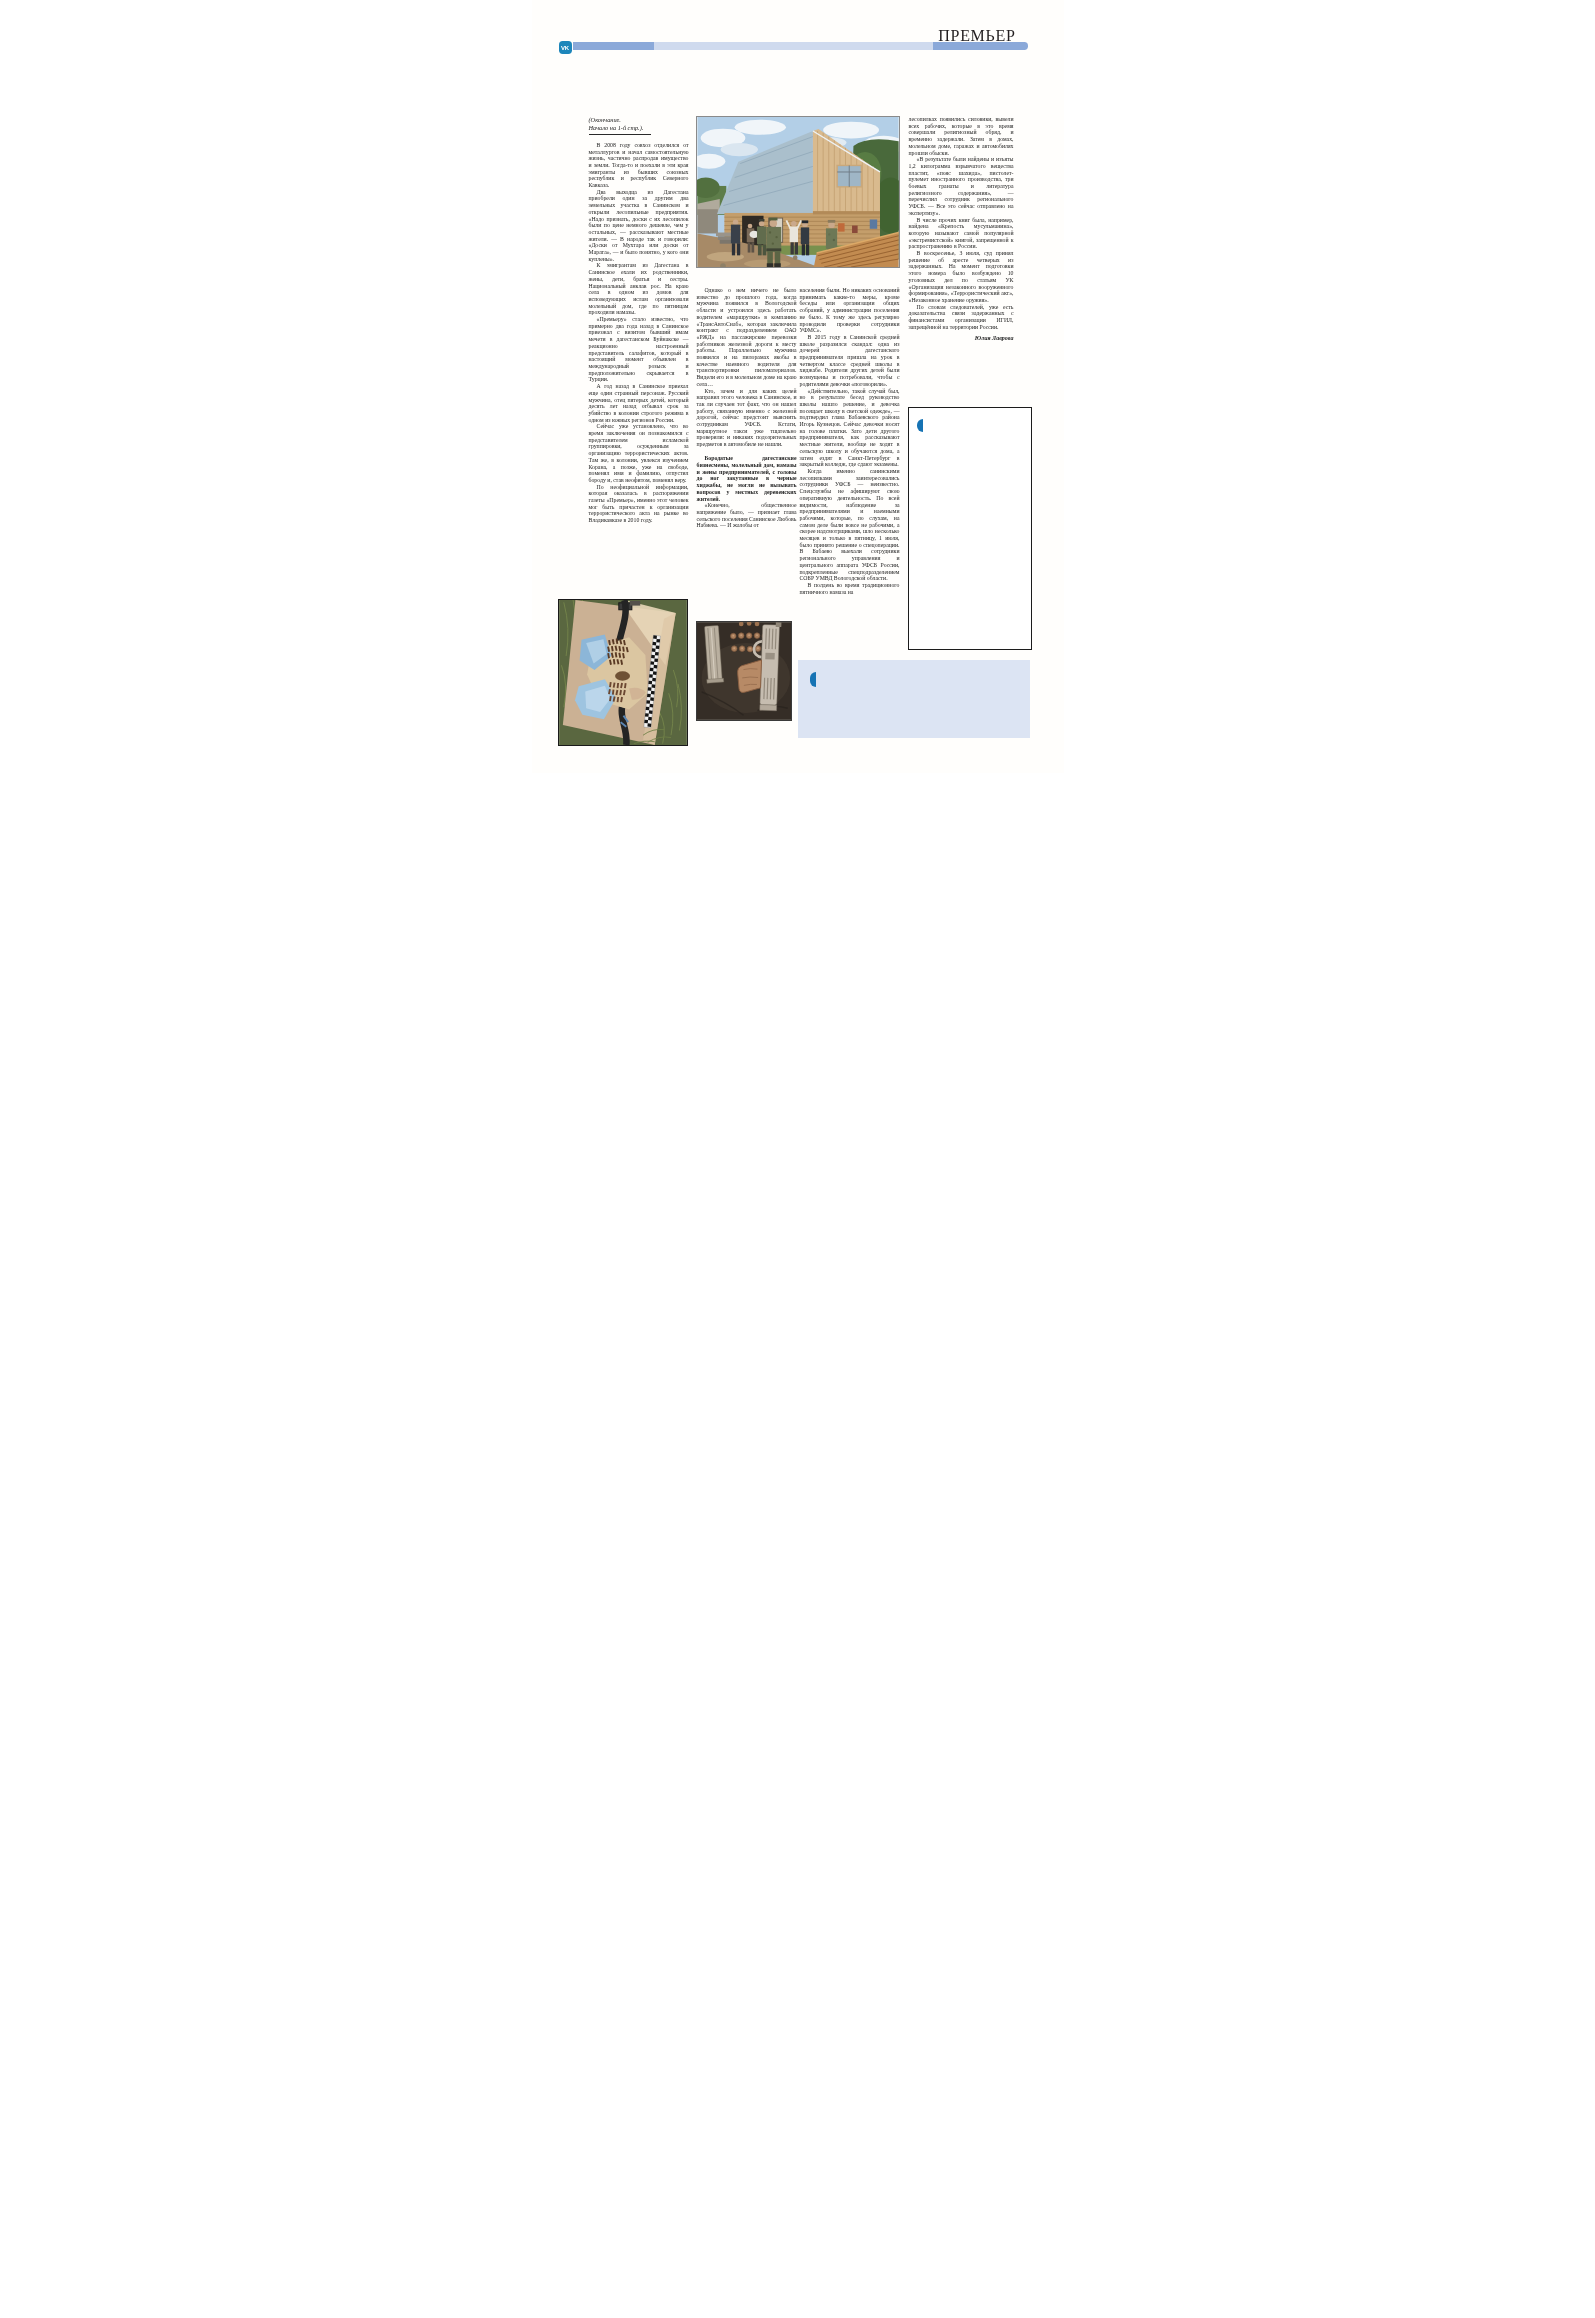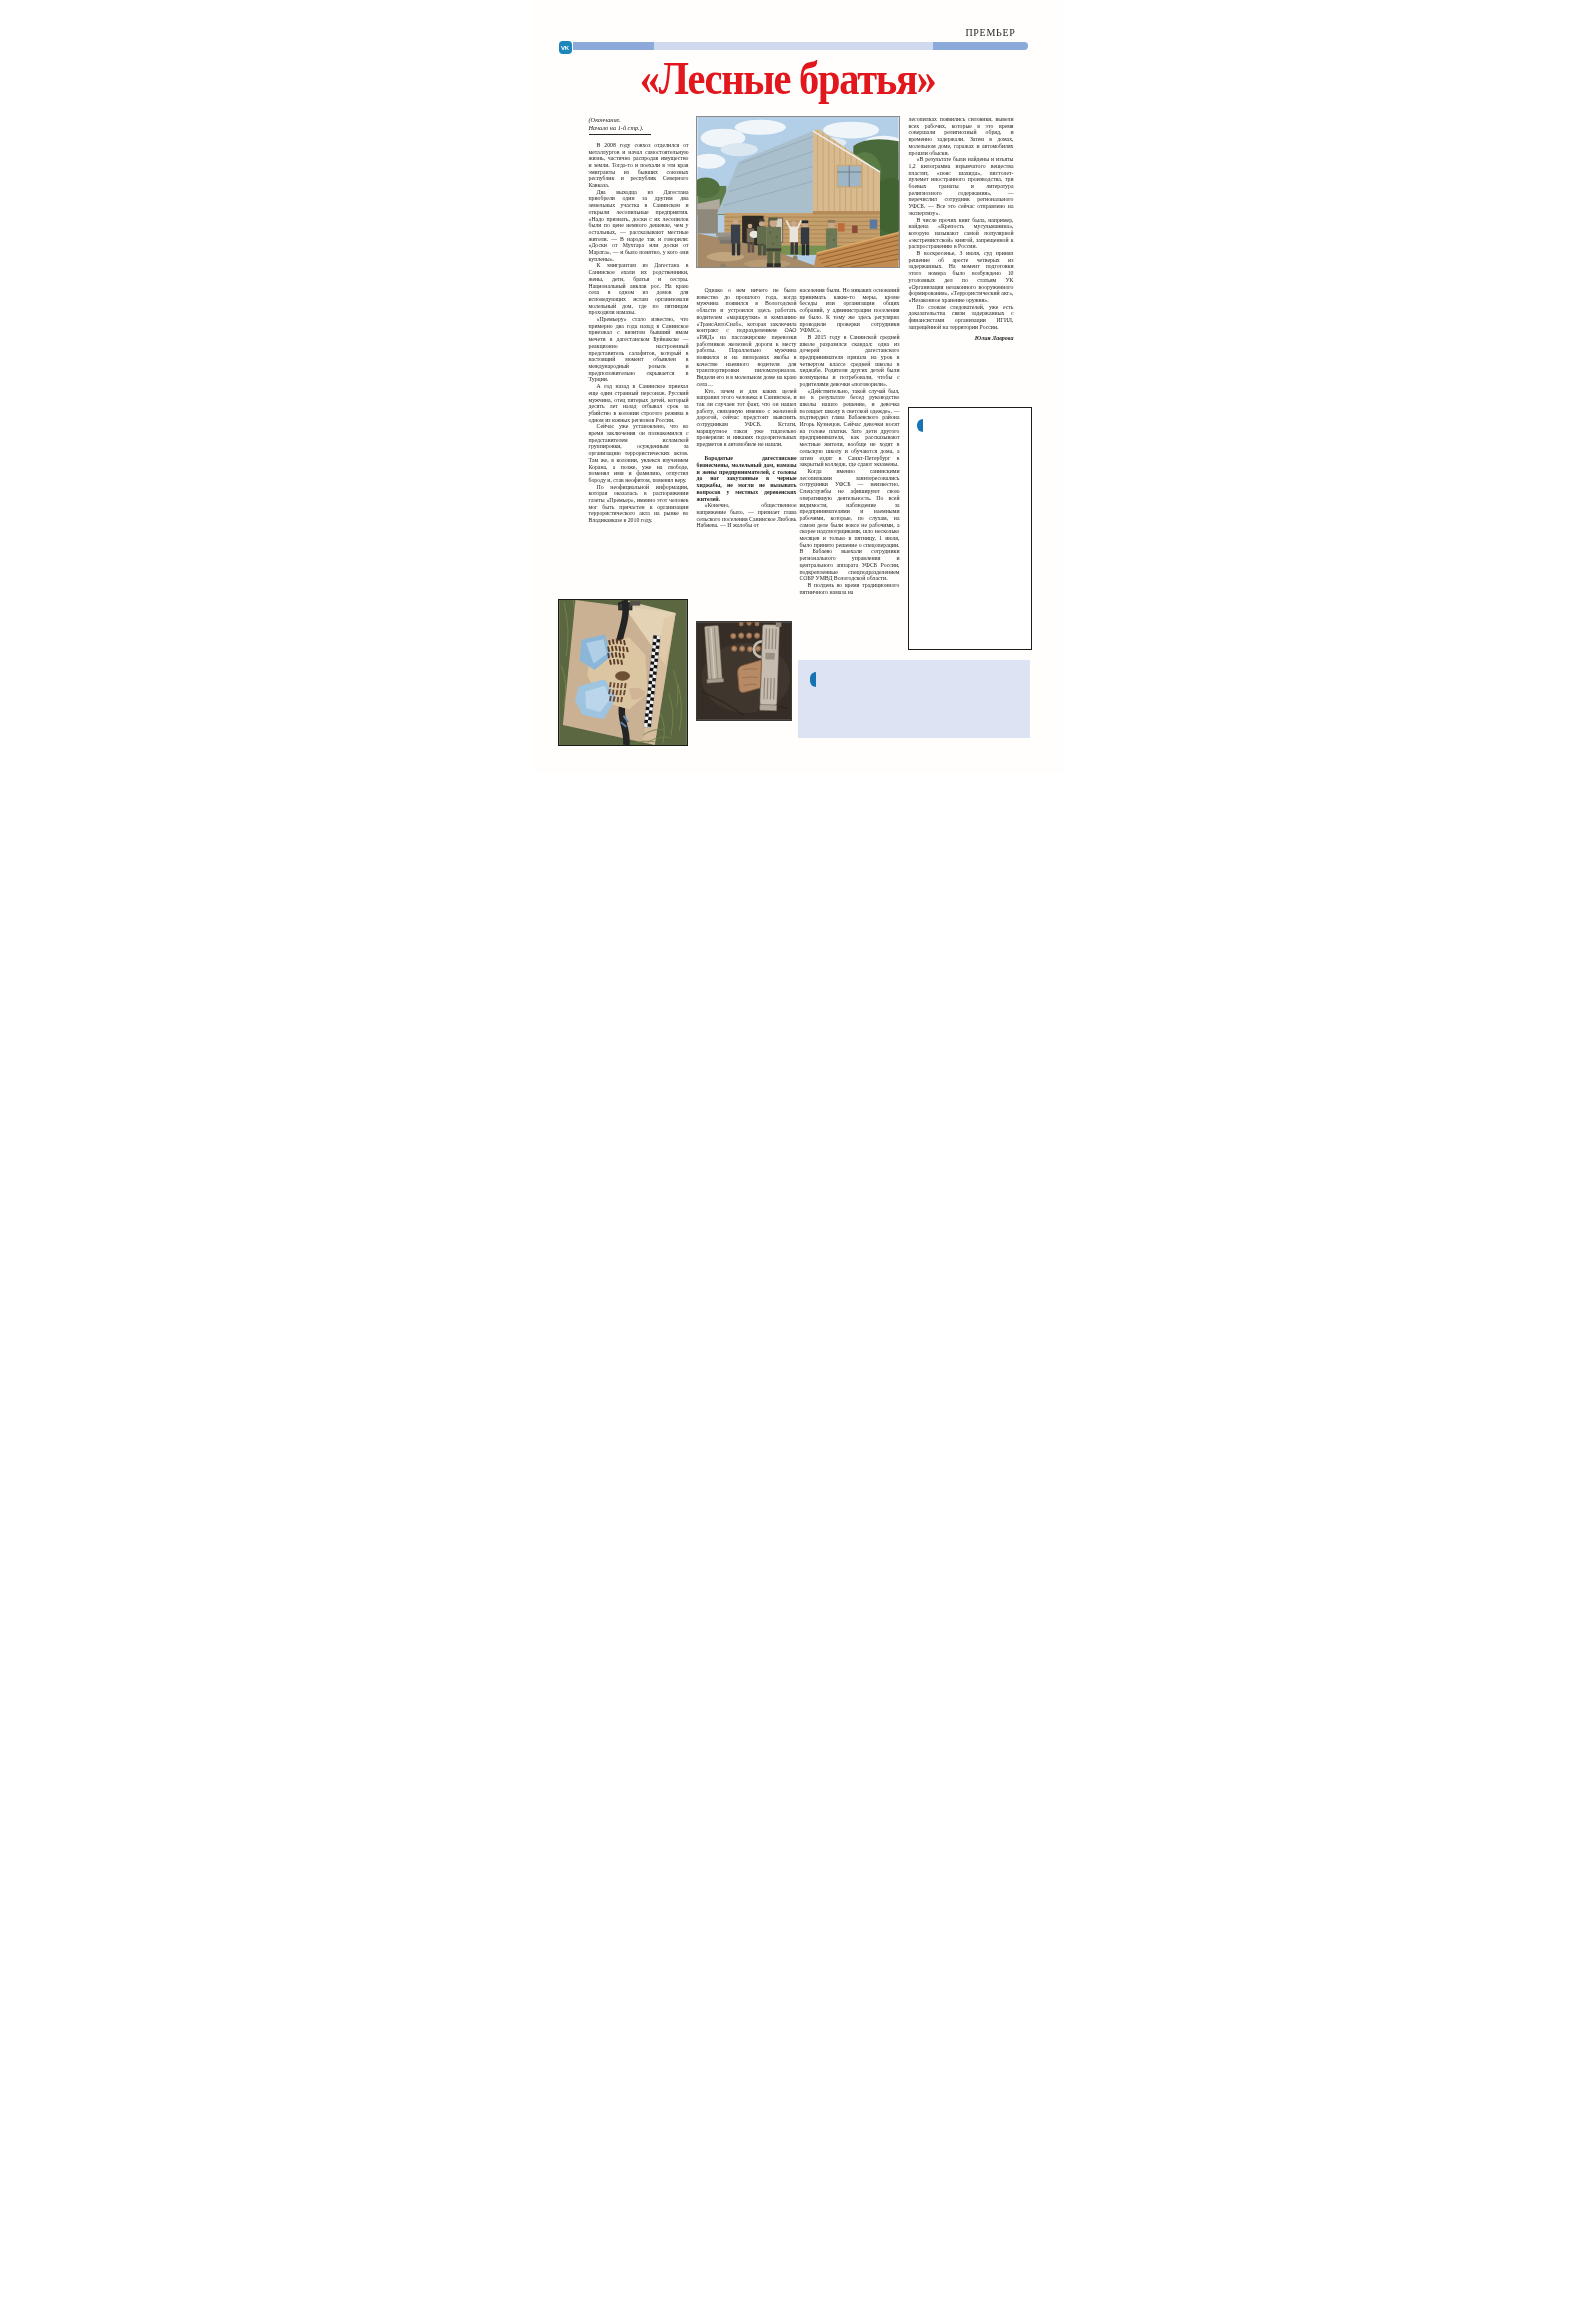--- a/index.html
+++ b/index.html
@@ -4,21 +4,21 @@
 <style>
   html,body{margin:0;padding:0;background:#ffffff;}
   .page{
     position:relative;width:532px;height:773px;margin:0 auto;
     background:#fffefc;overflow:hidden;
     font-family:"Liberation Serif", serif;color:#1e1e1e;
   }
   
   .masthead-title{
     position:absolute;top:27px;right:48px;
-    font-size:10px;letter-spacing:0.7px;color:#221e1f;
+    font-size:16px;letter-spacing:0.7px;color:#221e1f;
   }
   .vk-badge{
     position:absolute;left:27px;top:41px;width:13px;height:13px;
     background:#1d86ba;border-radius:3.7px;
     display:flex;align-items:center;justify-content:center;
     color:#fff;font-family:"Liberation Sans",sans-serif;
     font-weight:bold;font-size:6px;letter-spacing:-0.2px;
   }
   .top-bar{position:absolute;left:41px;top:42px;height:7.5px;width:455px;display:flex;}
   .top-bar .seg1{width:81px;background:#8ba9d9;}
@@ -76,23 +76,20 @@
   <div class="masthead-title">ПРЕМЬЕР</div>
   <div class="vk-badge">
     <span>VK</span>
   </div>
   <div class="top-bar">
     <div class="seg1"></div>
     <div class="seg2"></div>
     <div class="seg3"></div>
   </div>
 
-  <div class="headline">
-    <span>«Лесные братья»</span>
-  </div>
 
   <div class="col col-1">
     <p class="note cont">(Окончание.</p>
     <p class="note cont">Начало на 1-й стр.).</p>
     <div class="note-rule"></div>
     <div>
         <p>В 2008 году совхоз отделился от металлургов и начал самостоятельную жизнь, частично распродав имущество и земли. Тогда-то и поехали в эти края эмигранты из бывших союзных республик и республик Северного Кавказа.</p>
         <p>Два выходца из Дагестана приобрели один за другим два земельных участка в Санинском и открыли лесопильные предприятия. «Надо признать, доски с их лесопилок были по цене немного дешевле, чем у остальных, — рассказывают местные жители. — В народе так и говорили: «Доски от Мухтара или доски от Марата», — и было понятно, у кого они куплены».</p>
         <p>К эмигрантам из Дагестана в Санинское ехали их родственники, жены, дети, братья и сестры. Национальный анклав рос. На краю села в одном из домов для исповедующих ислам организовали молельный дом, где по пятницам проходили намазы.</p>
         <p>«Премьеру» стало известно, что примерно два года назад в Санинское приезжал с визитом бывший имам мечети в дагестанском Буйнакске — реакционно настроенный представитель салафитов, который в настоящий момент объявлен в международный розыск и предположительно скрывается в Турции.</p>

